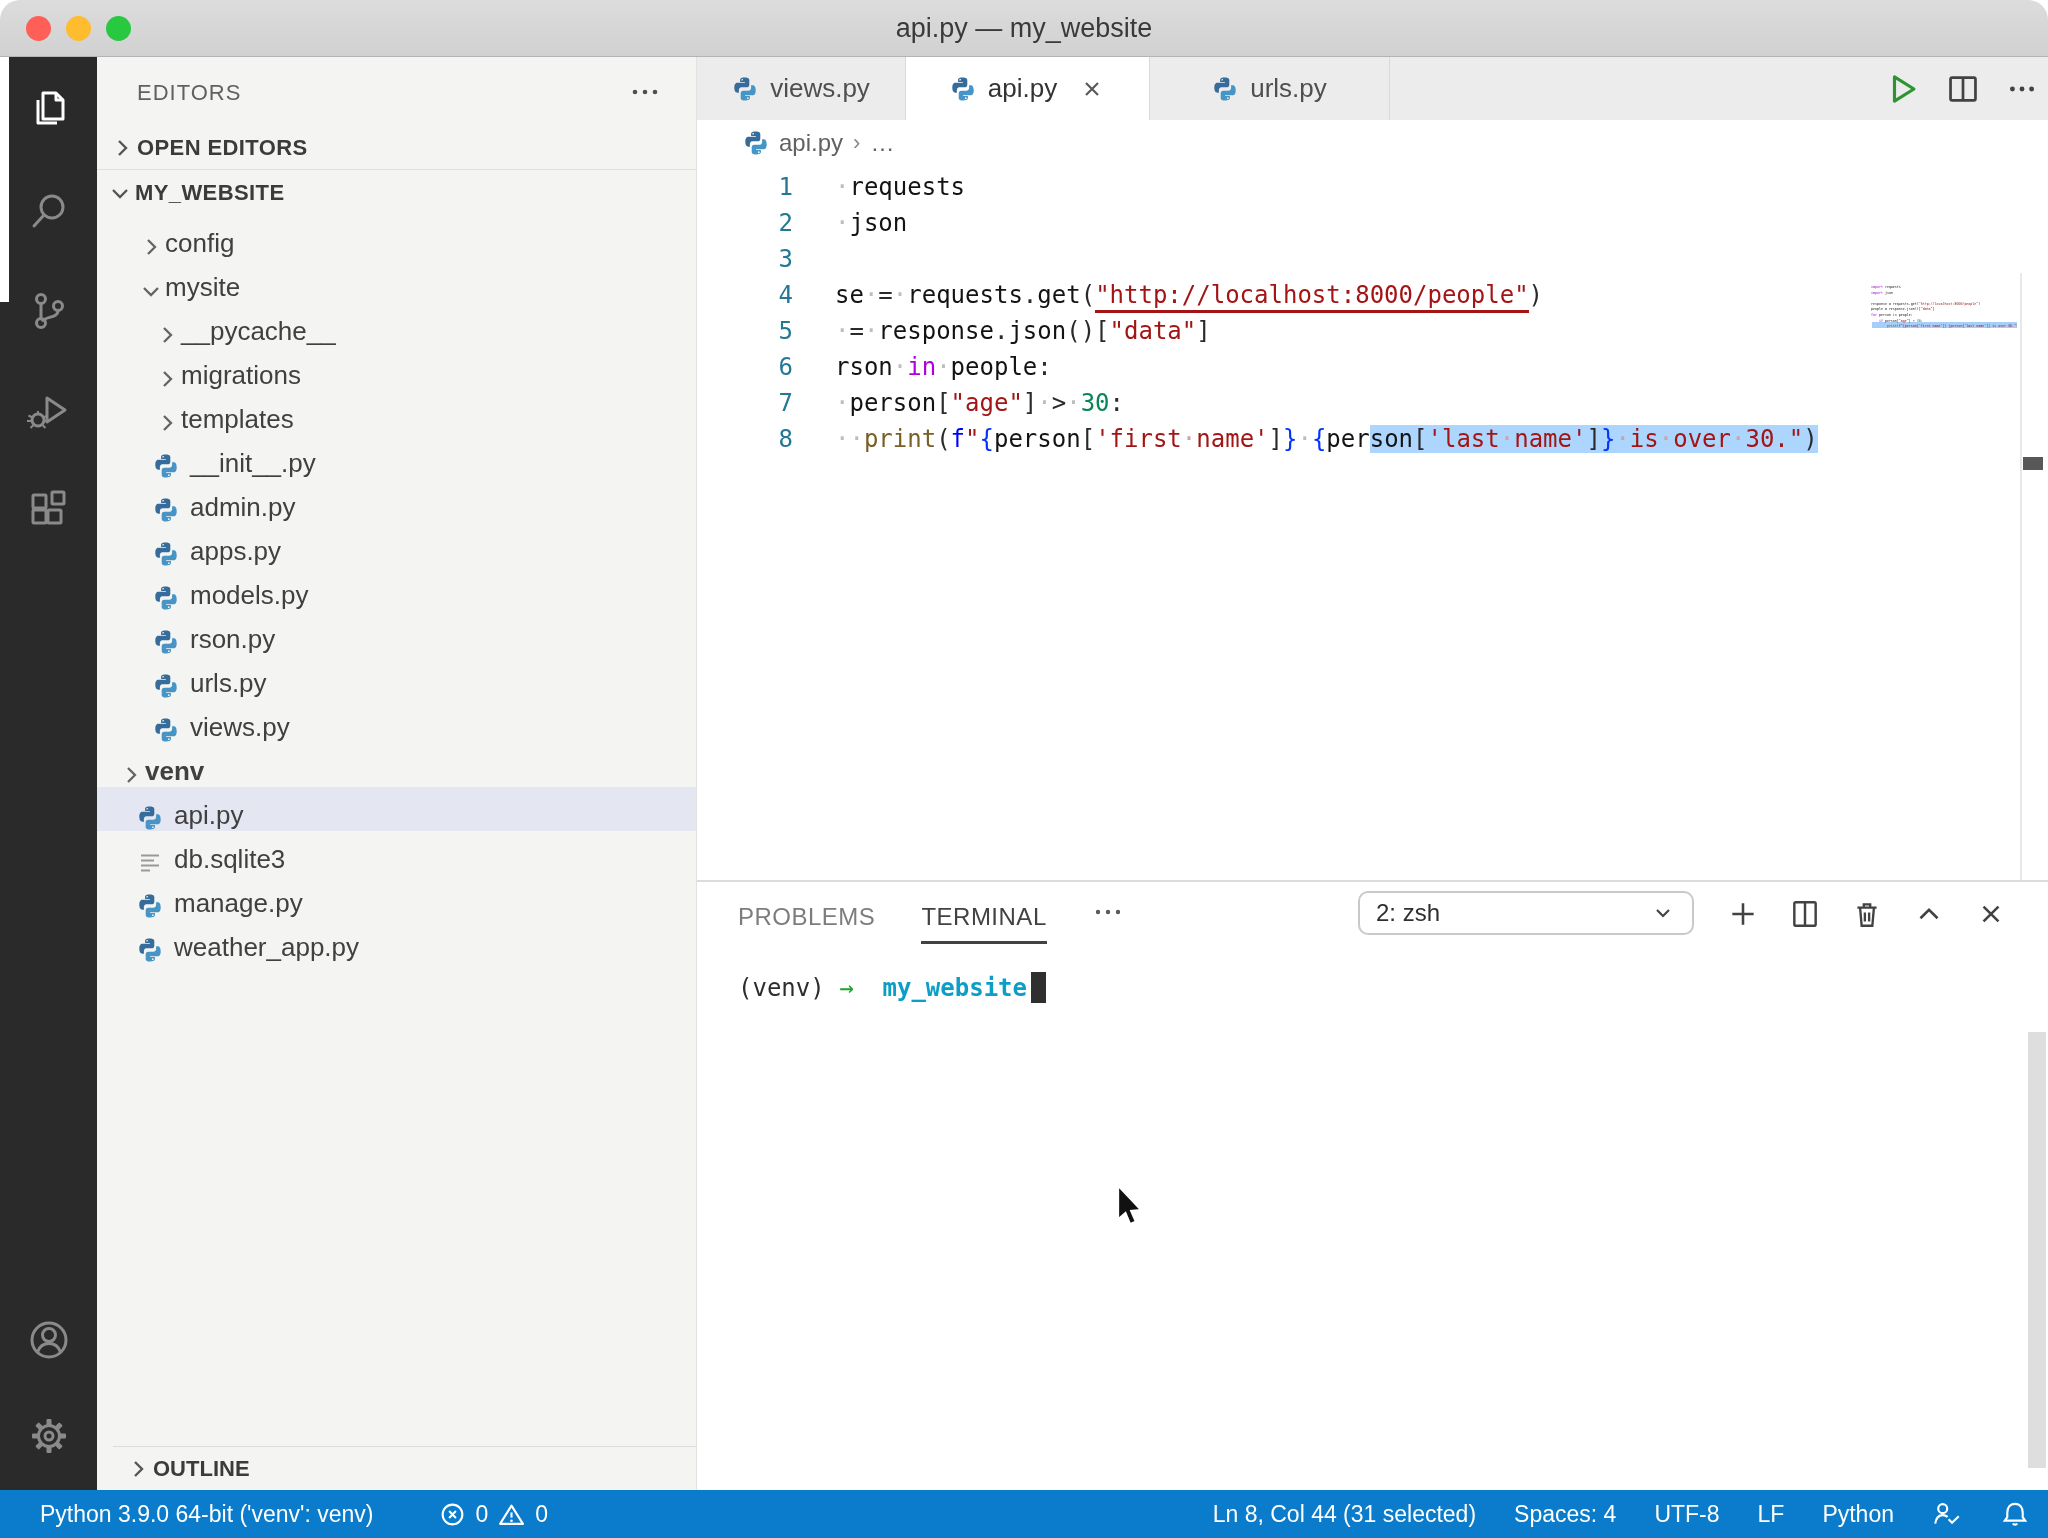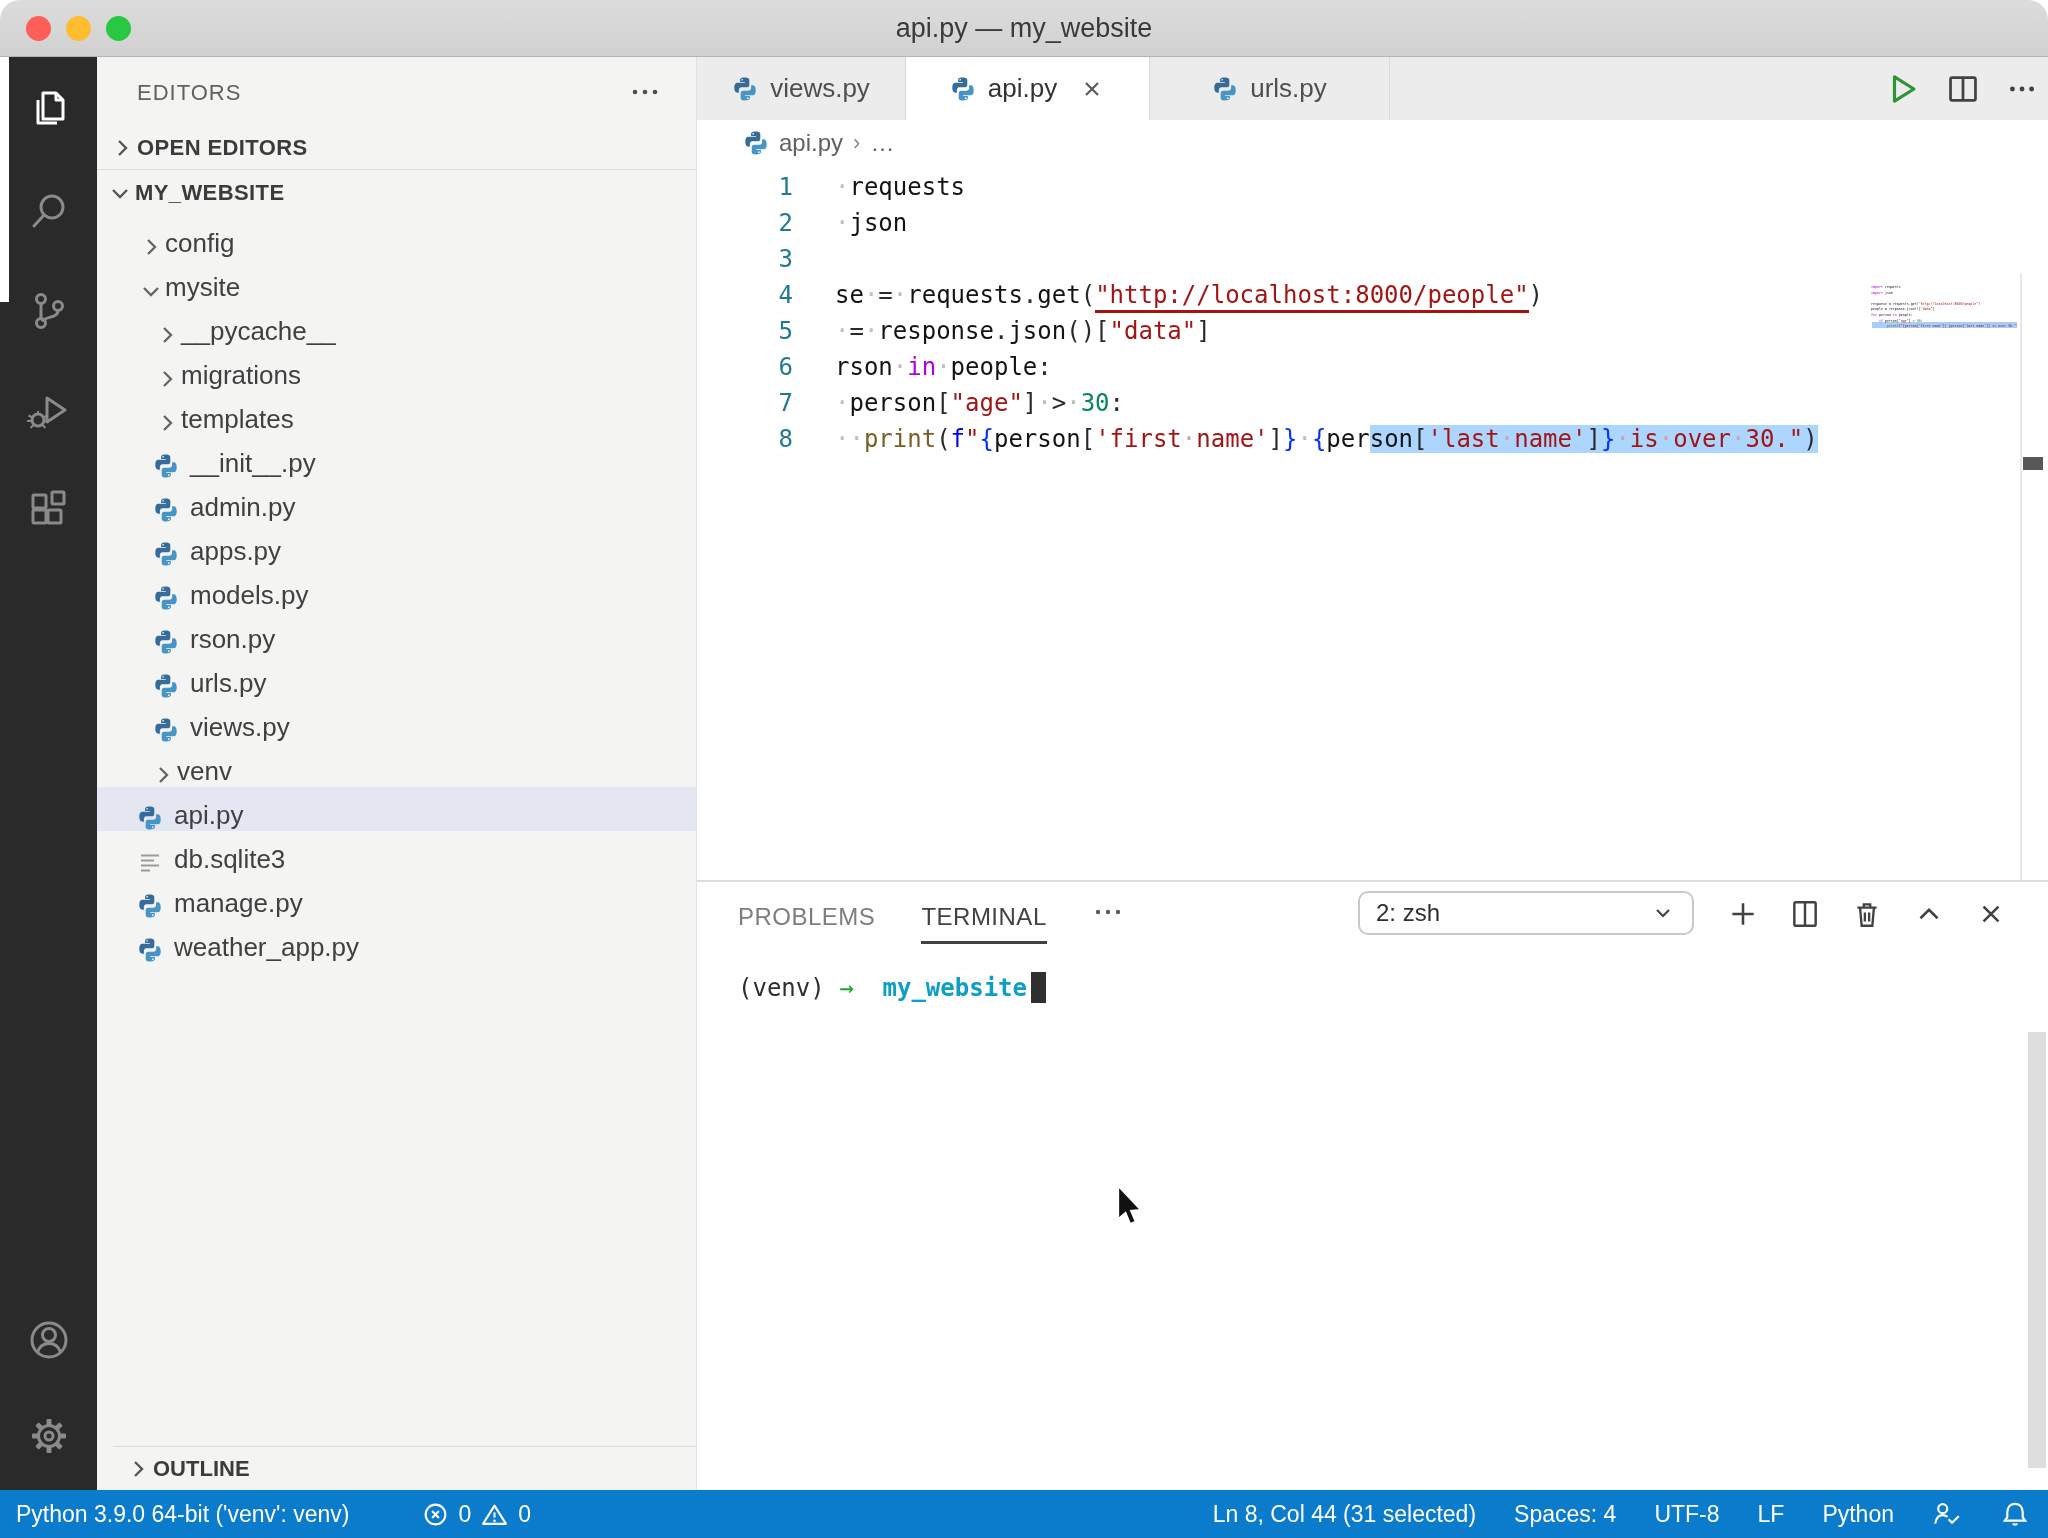--- a/index.html
+++ b/index.html
@@ -89,21 +89,21 @@
   .term-line{position:absolute;top:90px;left:41px;display:flex;align-items:center;
     font-family:"DejaVu Sans Mono",monospace;font-size:24px;color:#2d2d2d;}
   .t-arrow{color:#19a82d;}
   .t-cwd{color:#0c9ec7;font-weight:bold;}
   .term-cursor{display:inline-block;width:15px;height:31px;background:#2f2f2f;margin-left:4px;}
   .term-scrollbar{position:absolute;right:2px;top:150px;width:18px;height:436px;background:#c2c2c2;opacity:.55;}
 
   
   .statusbar{position:absolute;left:0;bottom:0;right:0;height:48px;background:#0b7bcb;color:#fff;
     display:flex;align-items:center;font-size:23px;}
-  .sb-left{display:flex;align-items:center;gap:12px;padding-left:16px;text-align:right;}
+  .sb-left{display:flex;align-items:center;gap:5px;padding-left:40px;text-align:right;}
   .stat-problems{display:flex;align-items:center;gap:10px;margin-left:60px;}
   .sb-right{margin-left:auto;display:flex;align-items:center;gap:38px;padding-right:18px;}
 
   .mouse{position:absolute;left:1116px;top:1185px;z-index:99;}
   svg{display:block;}
 </style>
 </head>
 <body>
 
 <div id="window">
@@ -338,21 +338,21 @@
         </div>
         <div class="tree-row" style="padding-left: 56px;">
           <span class="ficon">
             <svg viewBox="0 0 26 26" width="26" height="26">
               <path fill="#366c9c" d="M12.8 1.5c-5 0-4.7 2.2-4.7 2.2v2.3h4.8v.7H5.6s-3.3-.4-3.3 4.9 2.9 5.1 2.9 5.1h1.7v-2.5s-.2-2.9 2.9-2.9h4.8s2.7.1 2.7-2.6V4.1s.4-2.6-4.5-2.6zm-2.6 1.4c.5 0 .9.4.9.9s-.4.9-.9.9-.9-.4-.9-.9.4-.9.9-.9z"></path>
               <path fill="#4695c6" d="M13.2 24.5c5 0 4.7-2.2 4.7-2.2V20h-4.8v-.7h7.3s3.3.4 3.3-4.9-2.9-5.1-2.9-5.1h-1.7v2.5s.2 2.9-2.9 2.9h-4.8s-2.7-.1-2.7 2.6v4.6s-.4 2.6 4.5 2.6zm2.6-1.4c-.5 0-.9-.4-.9-.9s.4-.9.9-.9.9.4.9.9-.4.9-.9.9z"></path>
             </svg>
           </span>
           <span>views.py</span>
         </div>
-        <div class="tree-row" style="padding-left: 52px;">
+        <div class="tree-row" style="padding-left: 20px; font-weight: bold;">
           <span class="tw">
             <svg viewBox="0 0 24 24" width="24" height="24">
               <path d="M9 5l7 7-7 7" fill="none" stroke="#646464" stroke-width="2.3"></path>
             </svg>
           </span>
           <span>venv</span>
         </div>
         <div class="tree-row selected" style="padding-left: 40px;">
           <span class="ficon">
             <svg viewBox="0 0 26 26" width="26" height="26">

